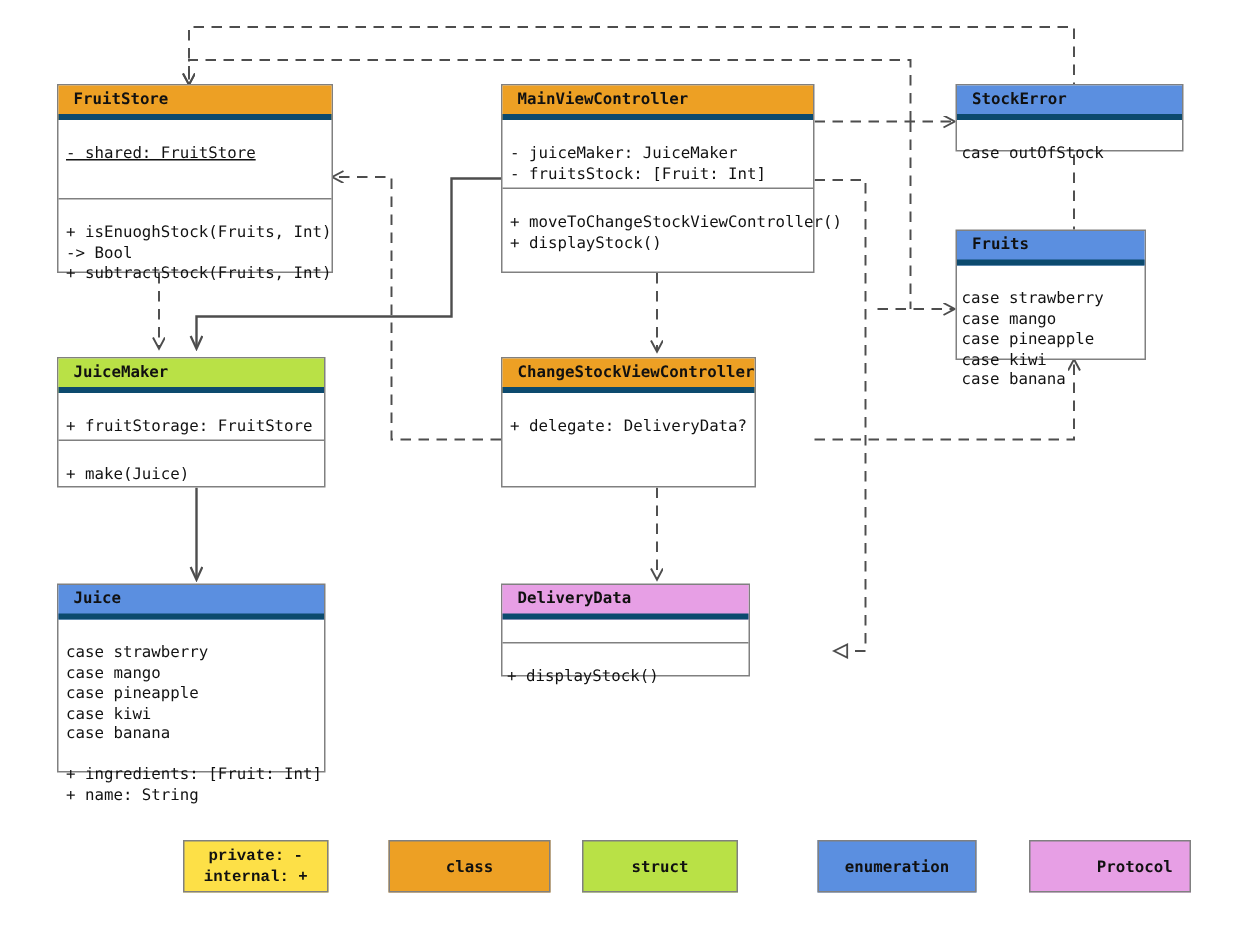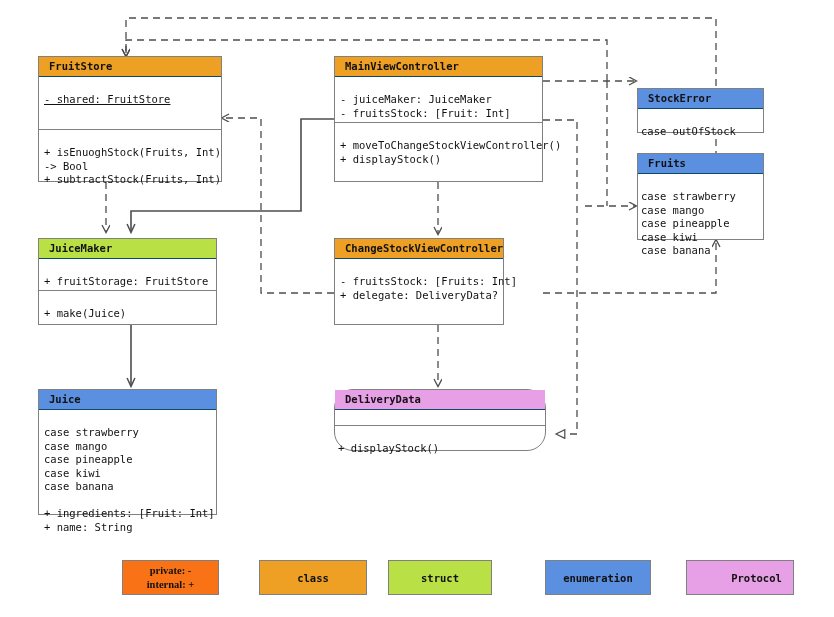--- a/index.html
+++ b/index.html
@@ -29,21 +29,21 @@
     border:1px solid #808080;
     background:#ffffff;
     z-index:5;
   }
   .uml-title{
     box-sizing:border-box;
     font-size:10.5px;
     font-weight:bold;
     color:#111111;
     padding:3px 0 3px 10px;
-    border-bottom:1px solid #0c4a6e;
+    border-bottom:4px solid #0c4a6e;
     letter-spacing:0px;
     line-height:13px;
     white-space:nowrap;
   }
   .uml-sec{
     box-sizing:border-box;
     padding:16px 0 4px 5px;
     font-size:10.5px;
     line-height:13.5px;
     color:#111111;
@@ -67,22 +67,22 @@
     display:flex;
     flex-direction:column;
     align-items:center;
     justify-content:center;
     font-size:10.5px;
     font-weight:bold;
     color:#111111;
     z-index:5;
   }
   .legend-box.plain{
-    background:#f97316;
-    font-family:Liberation Serif, serif;
+    background:#fde047;
+    font-family:Liberation Mono, monospace;
     line-height:14px;
     justify-content:center;
   }
   .legend-box .lbl{ display:block; }
 </style>
 </head>
 <body>
 
 <div id="canvas">
 
@@ -145,21 +145,21 @@
     <div class="uml-sec" style="height:45px;">
       <span class="row">- juiceMaker: JuiceMaker</span>
       <span class="row">- fruitsStock: [Fruit: Int]</span>
     </div>
     <div class="uml-sec divider">
       <span class="row">+ moveToChangeStockViewController()</span>
       <span class="row">+ displayStock()</span>
     </div>
   </div>
 
-  <div class="uml-box" style="left:637px; top:56px; width:127px; height:45px;margin-top:32px;">
+  <div class="uml-box" style="left:637px; top:56px; width:152px; height:45px;">
     <div class="uml-title c-enum">StockError</div>
     <div class="uml-sec" style="padding-left:3px;">
       <span class="row">case outOfStock</span>
     </div>
   </div>
 
   <div class="uml-box" style="left:637px; top:153px; width:127px; height:87px;">
     <div class="uml-title c-enum">Fruits</div>
     <div class="uml-sec" style="padding-left:3px;">
       <span class="row">case strawberry</span>
@@ -176,40 +176,39 @@
       <span class="row">+ fruitStorage: FruitStore</span>
     </div>
     <div class="uml-sec divider">
       <span class="row">+ make(Juice)</span>
     </div>
   </div>
 
   <div class="uml-box" style="left:334px; top:238px; width:170px; height:87px;">
     <div class="uml-title c-class">ChangeStockViewController</div>
     <div class="uml-sec">
-      <span class="row">- fruitsStock: [Fruits: Int]</span>
       <span class="row">+ delegate: DeliveryData?</span>
     </div>
   </div>
 
   <div class="uml-box" style="left:38px; top:389px; width:179px; height:126px;">
     <div class="uml-title c-enum">Juice</div>
     <div class="uml-sec">
       <span class="row">case strawberry</span>
       <span class="row">case mango</span>
       <span class="row">case pineapple</span>
       <span class="row">case kiwi</span>
       <span class="row">case banana</span>
       <span class="row">&nbsp;</span>
       <span class="row">+ ingredients: [Fruit: Int]</span>
       <span class="row">+ name: String</span>
     </div>
   </div>
 
-  <div class="uml-box" style="left:334px; top:389px; width:212px; height:62px;border-radius:19px;">
+  <div class="uml-box" style="left:334px; top:389px; width:166px; height:62px;">
     <div class="uml-title c-protocol">DeliveryData</div>
     <div class="uml-sec" style="height:15px; padding:2px 0 2px 5px;"></div>
     <div class="uml-sec divider" style="padding-left:3px;">
       <span class="row">+ displayStock()</span>
     </div>
   </div>
 
   <div class="legend-box plain" style="left:122px; top:560px; width:97px; height:35px;">
     <span class="lbl">private: -</span>
     <span class="lbl">internal: +</span>

